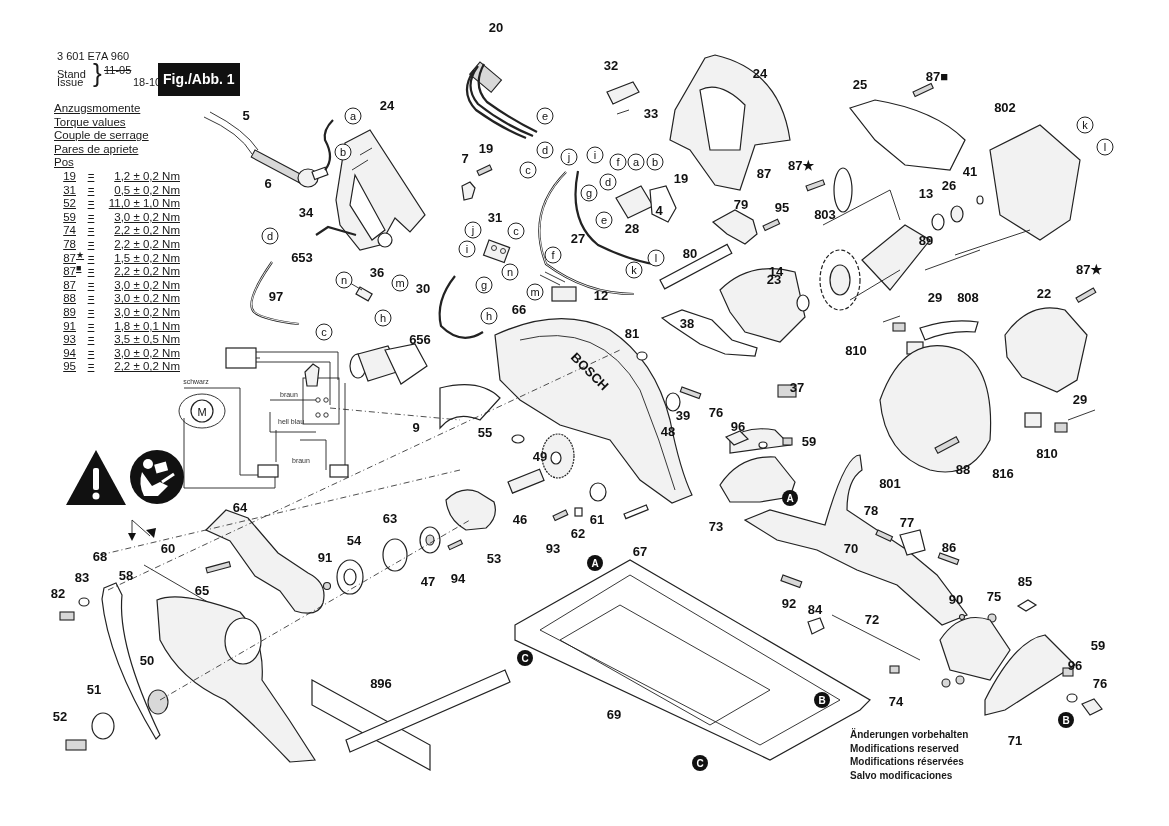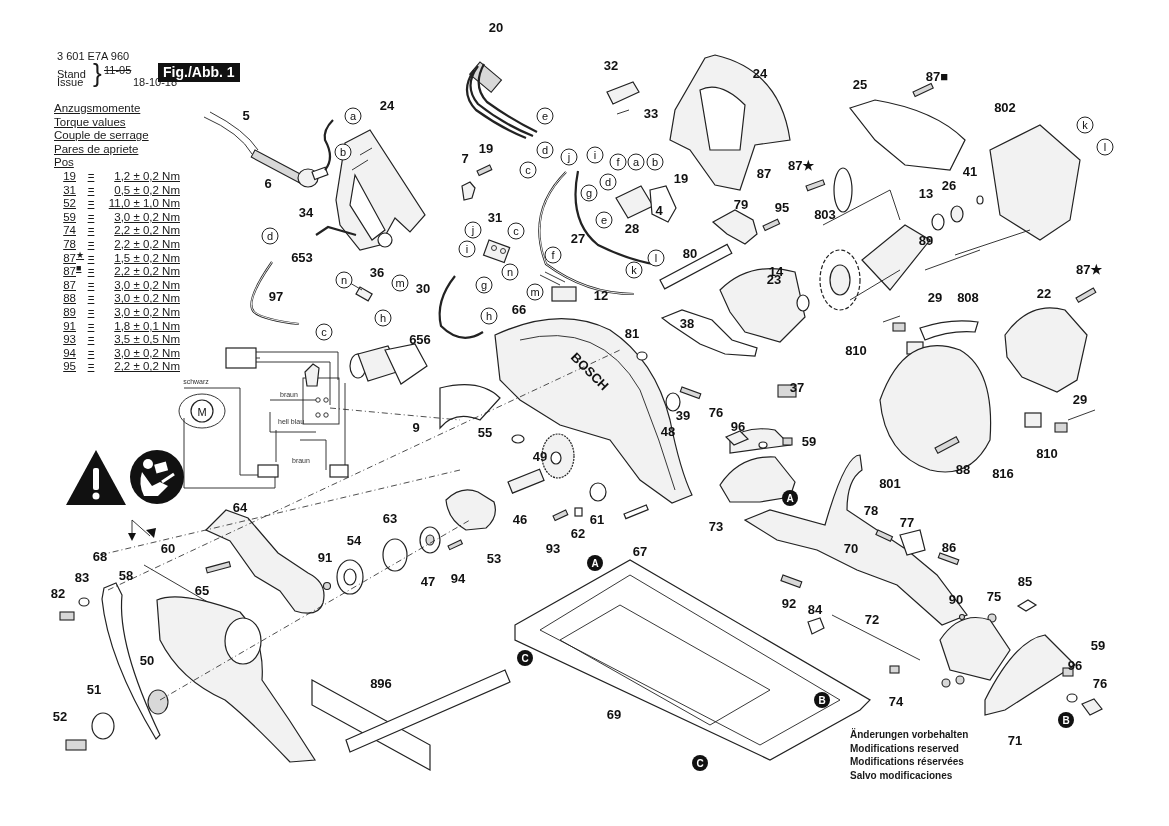--- a/index.html
+++ b/index.html
@@ -1,21 +1,21 @@
 <!DOCTYPE html>
 <html><head>
 <meta charset="utf-8">
 <style>
   html, body { margin: 0; padding: 0; background: #ffffff; }
   body { width: 1169px; height: 826px; position: relative; overflow: hidden;
          font-family: "Liberation Sans", sans-serif; color: #1a1a1a; }
   .abs { position: absolute; }
   .hdr { font-size: 11px; line-height: 13px; }
   .fig-badge { background: #111; color: #fff; font-weight: bold; font-size: 14px;
-               padding: 1px 5px; line-height: 17px; }
+               padding: 8px 5px; line-height: 17px; }
   .strike { text-decoration: line-through; text-align: center; }
   .brace { font-size: 26px; line-height: 24px; font-weight: 300; }
   .torque-title { font-size: 11.5px; line-height: 13.6px; }
   .torque-row { font-size: 11.5px; line-height: 13.6px; white-space: pre; display: flex; }
   .torque-row .pos { width: 22px; text-align: right; }
   .torque-row .mark { width: 8px; font-size: 9px; position: relative; top: -3px; }
   .torque-row .eq { width: 14px; text-align: center; }
   .torque-row .val { width: 82px; text-align: right; }
   .note { font-size: 10px; line-height: 13.5px; font-weight: bold; }
   svg#drawing { position: absolute; left: 0; top: 0; }

